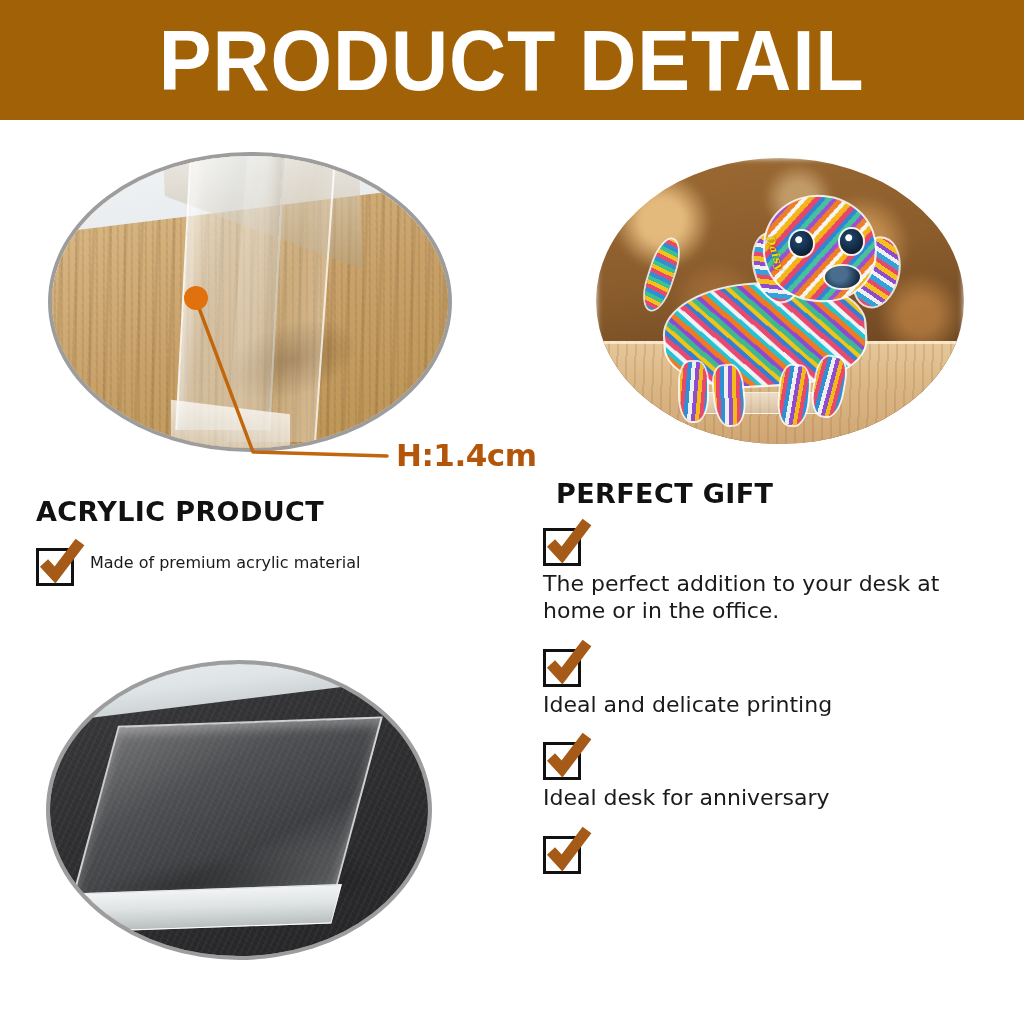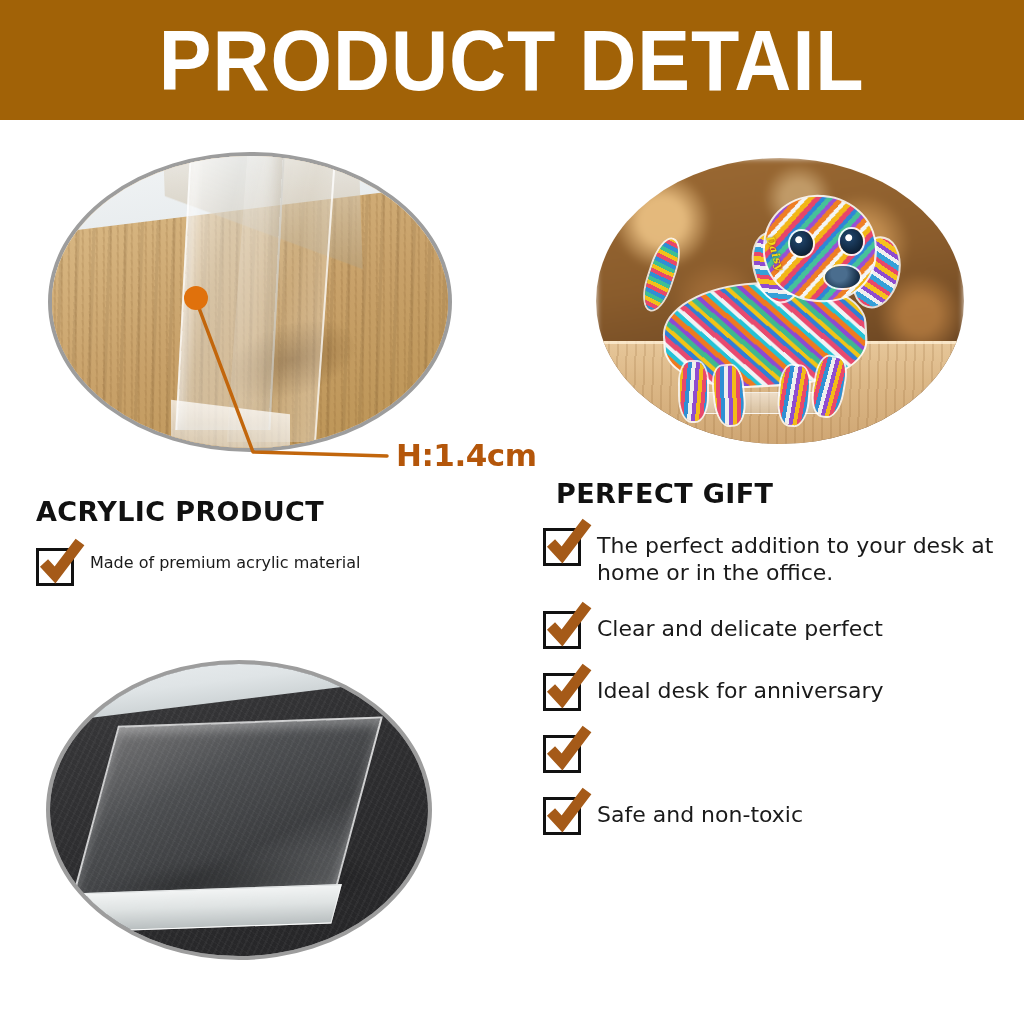--- a/index.html
+++ b/index.html
@@ -265,21 +265,21 @@
   .checkbox svg{
     position:absolute;left:-3px;top:-12px;width:48px;height:48px;overflow:visible;
   }
   .check-text{
     font-size:22px;color:#1a1a1a;line-height:1.22;
     font-family:"DejaVu Sans","Liberation Sans",sans-serif;
     font-weight:400;
     padding-top:5px;
   }
   #list-acrylic .check-text{font-size:16px;}
-  .gap-lg{margin-bottom:24px;}
+  .gap-lg{margin-bottom:24px;flex-direction:column;}
 </style>
 </head>
 <body>
 
 <div class="page">
 
   <div class="banner">
     <div class="banner-title">PRODUCT DETAIL</div>
   </div>
 
@@ -358,44 +358,36 @@
       </div>
       <div class="check-text">The perfect addition to your desk at home or in the office.</div>
     </div>
 
     <div class="check-item gap-lg">
       <div class="checkbox">
         <svg viewBox="0 0 48 48" aria-hidden="true">
           <path d="M8 24 L19 36 L44 3" fill="none" stroke="#a55a18" stroke-width="11"></path>
         </svg>
       </div>
-      <div class="check-text">Clear and delicate perfect</div>
+      <div class="check-text">Ideal and delicate printing</div>
     </div>
 
     <div class="check-item gap-lg">
       <div class="checkbox">
         <svg viewBox="0 0 48 48" aria-hidden="true">
           <path d="M8 24 L19 36 L44 3" fill="none" stroke="#a55a18" stroke-width="11"></path>
         </svg>
       </div>
       <div class="check-text">Ideal desk for anniversary</div>
     </div>
 
     <div class="check-item gap-lg">
       <div class="checkbox">
         <svg viewBox="0 0 48 48" aria-hidden="true">
           <path d="M8 24 L19 36 L44 3" fill="none" stroke="#a55a18" stroke-width="11"></path>
         </svg>
       </div>
     </div>
 
-    <div class="check-item">
-      <div class="checkbox">
-        <svg viewBox="0 0 48 48" aria-hidden="true">
-          <path d="M8 24 L19 36 L44 3" fill="none" stroke="#a55a18" stroke-width="11"></path>
-        </svg>
-      </div>
-      <div class="check-text">Safe and non-toxic</div>
-    </div>
 
   </div>
 
 </div>
 
 </body></html>

